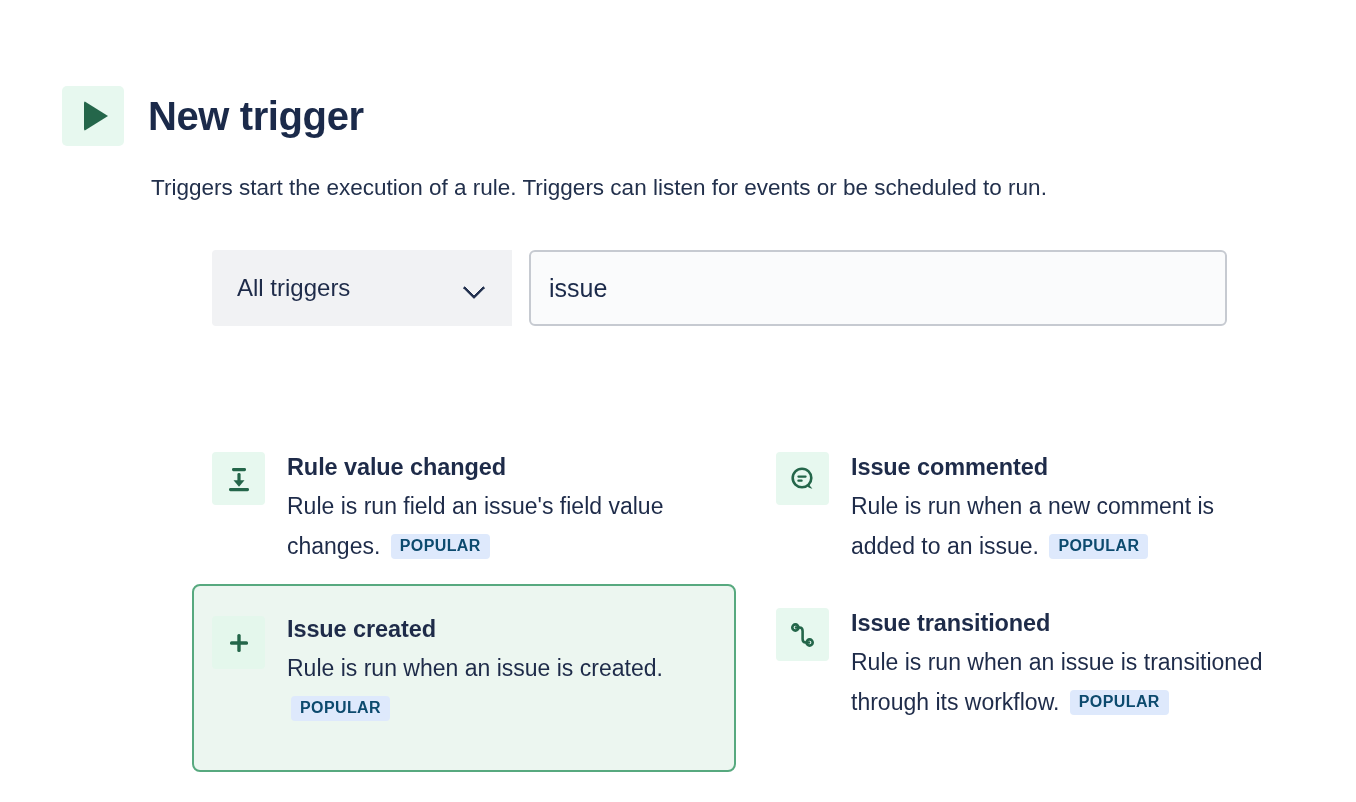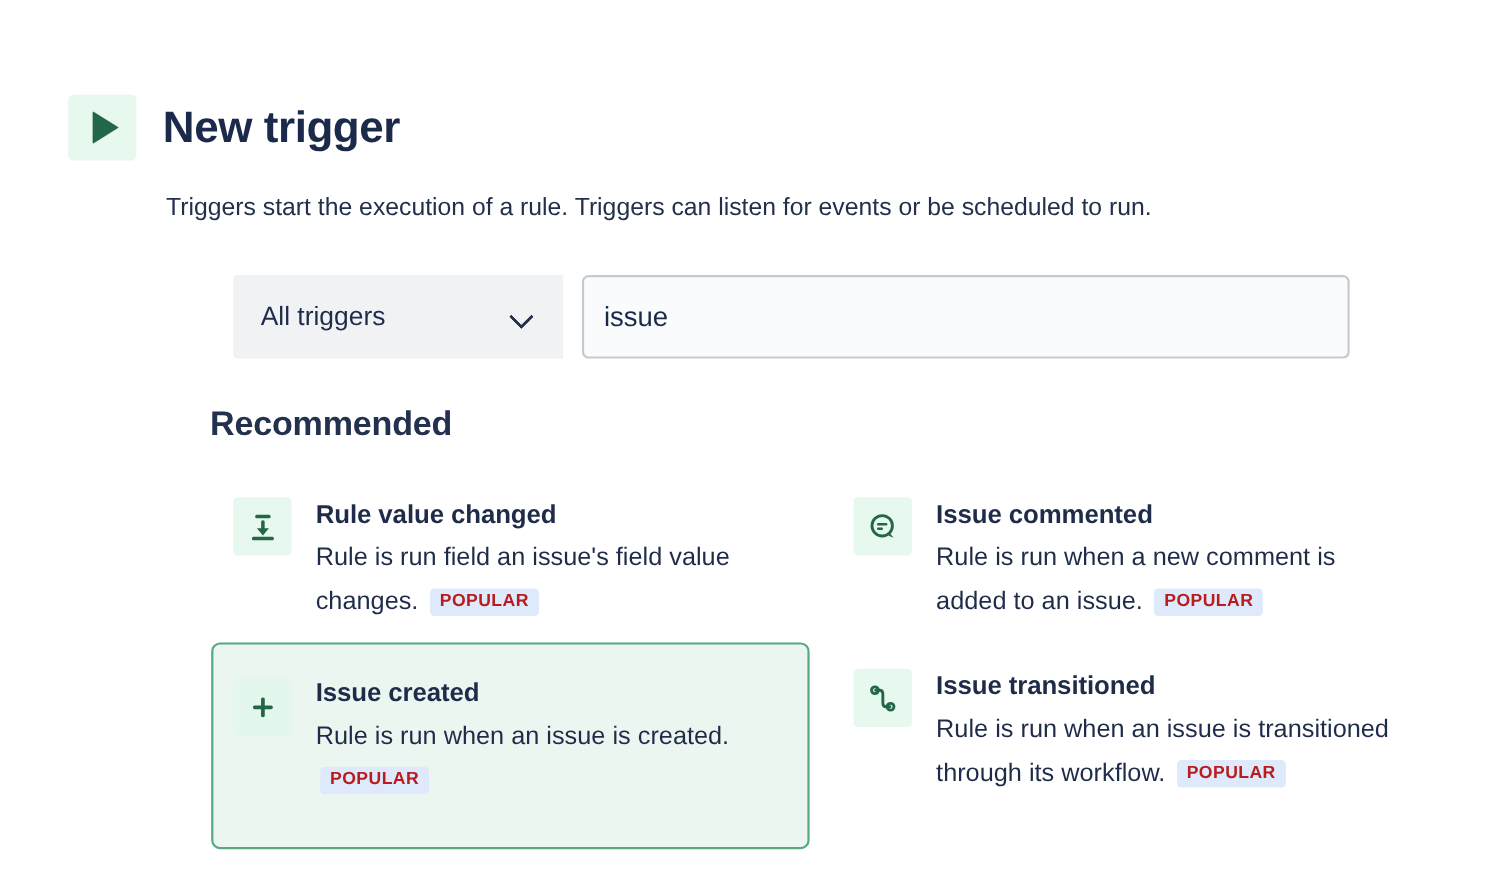--- a/index.html
+++ b/index.html
@@ -199,21 +199,21 @@
     font-weight: 700;
     font-size: 23.5px;
     letter-spacing: -0.1px;
     display: block;
     line-height: 38px;
   }
   .card-desc { display: inline; }
   .badge {
     display: inline-block;
     background: #DEE9FC;
-    color: #b91c1c;
+    color: #0c4a6e;
     font-size: 16px;
     font-weight: 700;
     letter-spacing: 0.4px;
     border-radius: 4px;
     padding: 4px 9px 5px 9px;
     line-height: 1;
     vertical-align: 3px;
     margin-left: 4px;
     white-space: nowrap;
   }
@@ -238,21 +238,20 @@
   <div class="filter-row">
     <div class="trigger-select">
       <span class="trigger-select-label">All triggers</span>
       <span class="chev"></span>
     </div>
     <div class="search-box">
       <input class="search-input" type="text" value="issue" placeholder="Search triggers" style="">
     </div>
   </div>
 
-  <div class="section-title">Recommended</div>
 
   <div class="grid">
 
     <div class="card">
       <div class="card-icon-tile">
         <svg class="gicon" width="32" height="32" viewBox="0 0 32 32" aria-hidden="true">
           <rect x="9" y="5" width="14" height="3.2" rx="1.4" fill="#24664A"></rect>
           <rect x="14.4" y="10" width="3.2" height="9" rx="1.4" fill="#24664A"></rect>
           <path d="M10.5 17.2 L21.5 17.2 L16 23.8 Z" fill="#24664A"></path>
           <rect x="6" y="25" width="20" height="3.2" rx="1.4" fill="#24664A"></rect>

